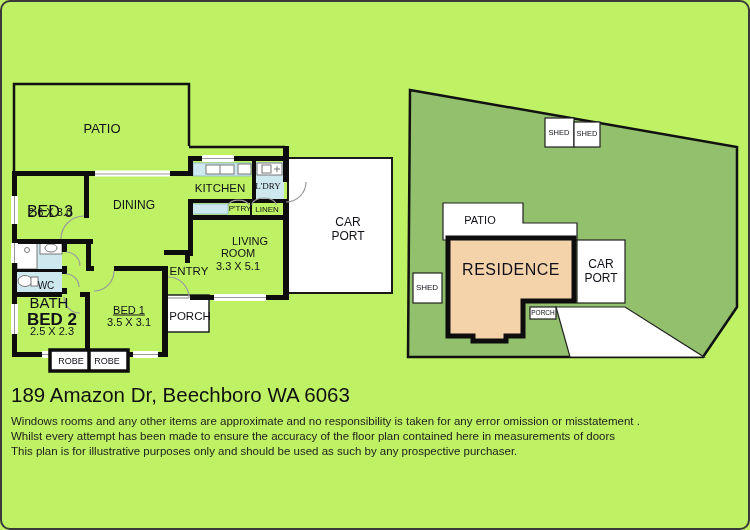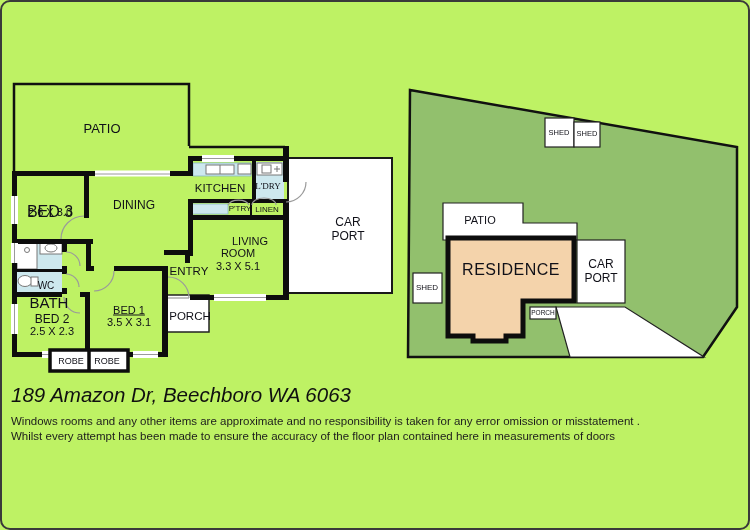--- a/index.html
+++ b/index.html
@@ -3,21 +3,21 @@
 <meta charset="utf-8">
 <style>
   html,body{margin:0;padding:0;background:#fff;}
   .canvas{position:relative;width:750px;height:530px;background:#bef264;overflow:hidden;
           font-family:"Liberation Sans",sans-serif;}
   .frame{position:absolute;inset:0;border:2px solid #3a3a3a;border-radius:10px;pointer-events:none;}
   svg.plan{position:absolute;left:0;top:0;}
   .lbl{position:absolute;transform:translate(-50%,-50%);color:#101018;white-space:nowrap;
        line-height:1;text-align:center;}
   .lbl.bg{background:#fff;padding:0 2px;}
-  .address{position:absolute;left:11px;top:383px;font-size:20.5px;color:#101010;font-style:italic;}
+  .address{position:absolute;left:11px;top:383px;font-size:20.5px;color:#101010;}
   .disclaimer{position:absolute;left:11px;top:414px;font-size:11.5px;line-height:15px;color:#1c1c1c;}
 </style>
 </head>
 <body>
 
 <div class="canvas">
 
   <svg class="plan" width="750" height="530" viewBox="0 0 750 530">
 
     <g>
@@ -144,21 +144,21 @@
   <div class="lbl" style="left:268px;top:186px;font-size:9px;font-family:Liberation Serif, serif;">L'DRY</div>
   <div class="lbl" style="left:240px;top:209px;font-size:8px;">P'TRY</div>
   <div class="lbl" style="left:267px;top:210px;font-size:8px;">LINEN</div>
   <div class="lbl" style="left:238px;top:241px;font-size:11px;padding-left:24px;">LIVING</div>
   <div class="lbl" style="left:238px;top:253px;font-size:11px;">ROOM</div>
   <div class="lbl" style="left:238px;top:266px;font-size:11px;">3.3 X 5.1</div>
   <div class="lbl" style="left:348px;top:222px;font-size:12px;">CAR</div>
   <div class="lbl" style="left:348px;top:236px;font-size:12px;">PORT</div>
   <div class="lbl" style="left:49px;top:261px;font-size:15px;margin-top:41px;">BATH</div>
   <div class="lbl" style="left:46px;top:286px;font-size:10px;">WC</div>
-  <div class="lbl" style="left:52px;top:319px;font-size:12px;">BED 2</div>
+  <div class="lbl" style="left:52px;top:319px;font-size:17px;font-weight:bold;">BED 2</div>
   <div class="lbl" style="left:52px;top:331px;font-size:11px;">2.5 X 2.3</div>
   <div class="lbl" style="left:129px;top:310px;font-size:11px;text-decoration:underline;">BED 1</div>
   <div class="lbl" style="left:129px;top:322px;font-size:11px;">3.5 X 3.1</div>
   <div class="lbl" style="left:189px;top:272px;font-size:11.5px;">ENTRY</div>
   <div class="lbl" style="left:190px;top:317px;font-size:11.5px;">PORCH</div>
   <div class="lbl bg" style="left:71px;top:361px;font-size:9px;">ROBE</div>
   <div class="lbl bg" style="left:107px;top:361px;font-size:9px;">ROBE</div>
 
   <div class="lbl" style="left:559px;top:133px;font-size:7.5px;">SHED</div>
   <div class="lbl" style="left:587px;top:134px;font-size:7.5px;">SHED</div>
@@ -166,16 +166,17 @@
   <div class="lbl" style="left:511px;top:270px;font-size:16px;letter-spacing:0.5px;">RESIDENCE</div>
   <div class="lbl" style="left:601px;top:264px;font-size:12px;">CAR</div>
   <div class="lbl" style="left:601px;top:278px;font-size:12px;">PORT</div>
   <div class="lbl" style="left:427px;top:288px;font-size:8px;">SHED</div>
   <div class="lbl" style="left:543px;top:313px;font-size:6.5px;">PORCH</div>
 
   <div class="address">189 Amazon Dr, Beechboro WA 6063</div>
   <div class="disclaimer">
     <div>Windows rooms and any other items are approximate and no responsibility is taken for any error omission or misstatement .</div>
     <div>Whilst every attempt has been made to ensure the accuracy of the floor plan contained here in measurements of doors</div>
+    <div>This plan is for illustrative purposes only and should be used as such by any prospective purchaser.</div>
   </div>
 
   <div class="frame"></div>
 </div>
 
 </body></html>

